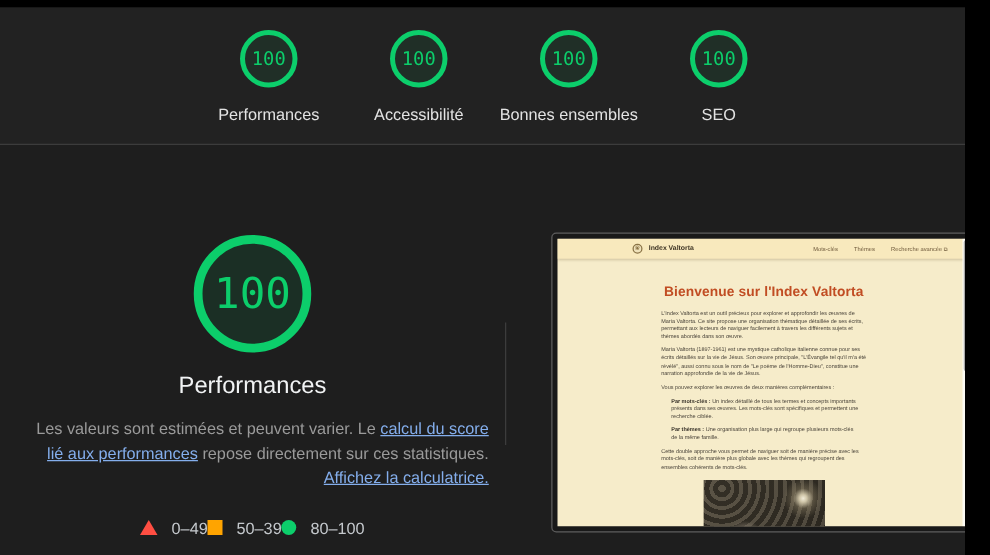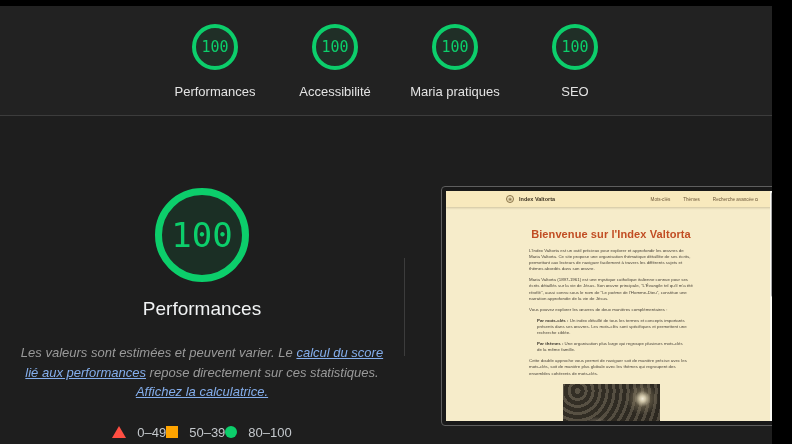--- a/index.html
+++ b/index.html
@@ -32,22 +32,22 @@
 
   .perf-col { position:absolute; left:0; top:0; width:404px; }
   .gauge {
     width:94px; height:94px; margin:72px auto 0; border-radius:50%;
     border:7px solid #0cce6b; background:rgba(12,206,107,0.1);
     display:flex; align-items:center; justify-content:center;
   }
   .gauge .val { font-family:"DejaVu Sans Mono", monospace; font-size:34px; color:#0cce6b; }
   .perf-title { margin-top:16px; text-align:center; font-size:19px; color:#f1f3f4; font-weight:400; }
   .perf-desc {
-    width:378px; margin:23px auto 0; text-align:center;
-    font-size:13px; line-height:19.5px; color:#9a9a9a;font-style:italic;
+    width:378px; margin:13px auto 0; text-align:right;
+    font-size:13px; line-height:19.5px; color:#9a9a9a;
   }
   .perf-desc a { color:#84aeec; text-decoration:underline; cursor:pointer; }
 
   .legend { margin-top:23px; display:flex; justify-content:center; }
   .legend-item { display:flex; align-items:center; gap:11px; font-size:13px; color:#c4c8cc; }
   .shape-triangle { width:0; height:0; border-left:7px solid transparent; border-right:7px solid transparent; border-bottom:12px solid #ff4e42; }
   .shape-square { width:12px; height:12px; background:#ffa400; }
   .shape-circle { width:12px; height:12px; border-radius:50%; background:#0cce6b; }
 
   .v-divider { position:absolute; left:404px; top:142px; width:1px; height:98px; background:#3c3c3c; }
@@ -110,21 +110,21 @@
     <a class="score-chip">
       <span class="ring" style="border-color: rgb(12, 206, 107);">
         <span class="val">100</span>
       </span>
       <span class="lbl">Accessibilité</span>
     </a>
     <a class="score-chip">
       <span class="ring" style="border-color: rgb(12, 206, 107);">
         <span class="val">100</span>
       </span>
-      <span class="lbl">Maria pratiques</span>
+      <span class="lbl">Bonnes ensembles</span>
     </a>
     <a class="score-chip">
       <span class="ring" style="border-color: rgb(12, 206, 107);">
         <span class="val">100</span>
       </span>
       <span class="lbl">SEO</span>
     </a>
   </div>
 
   <div class="main">

